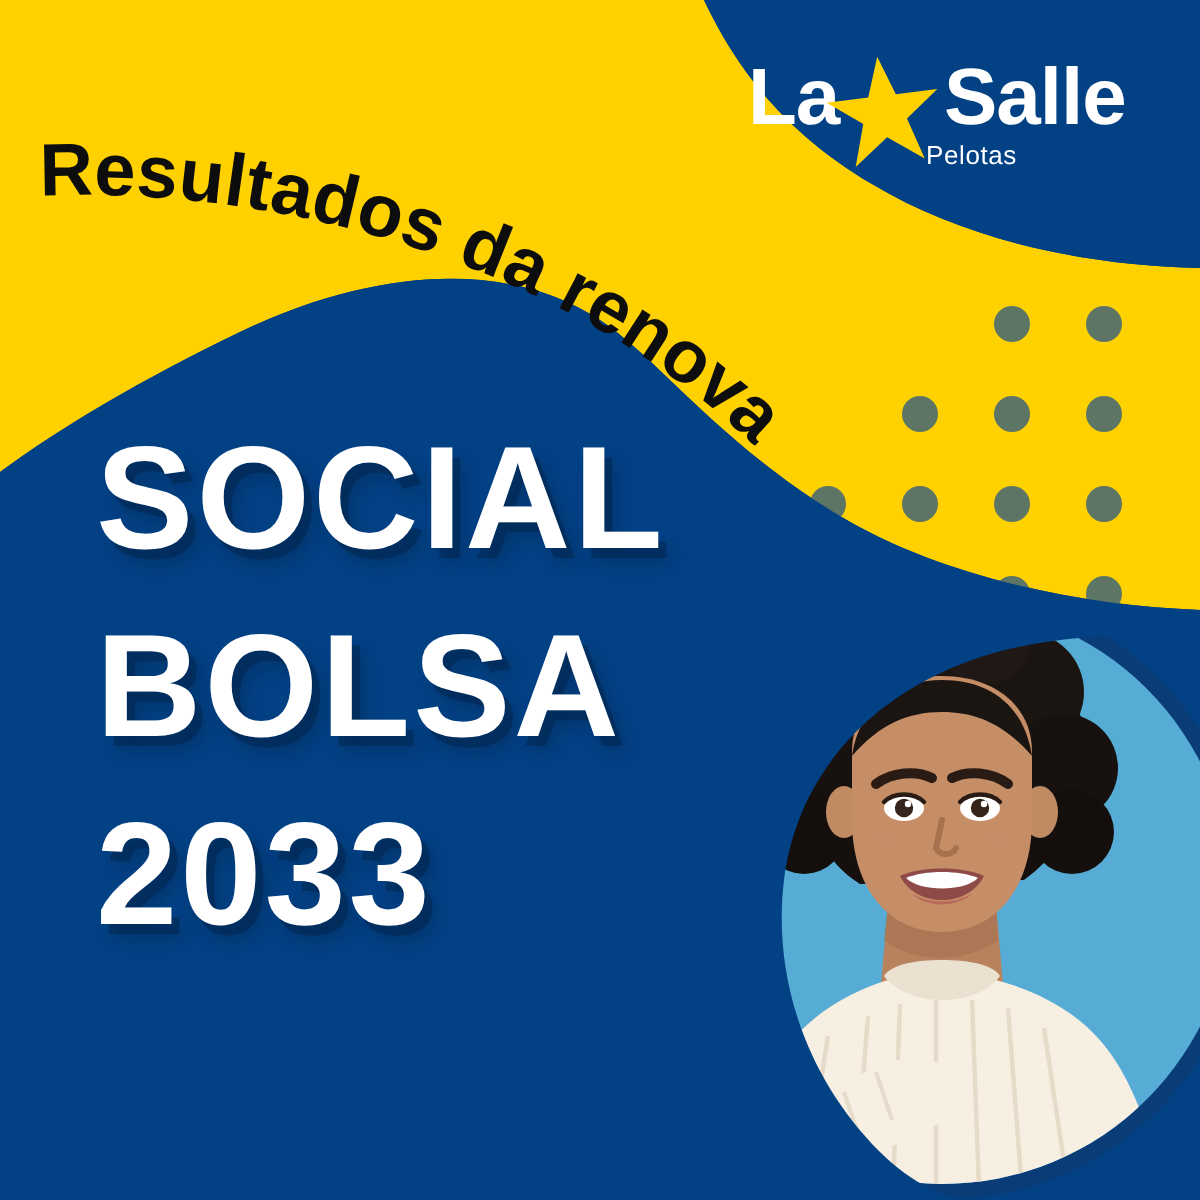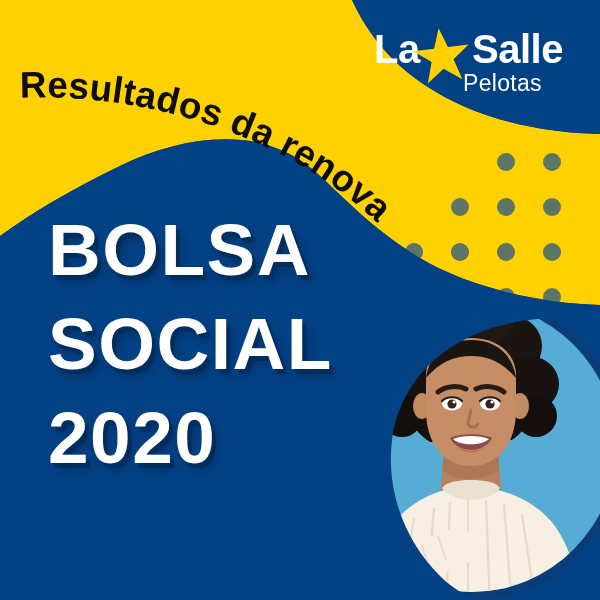--- a/index.html
+++ b/index.html
@@ -55,21 +55,21 @@
     top: 1px;
     width: 60px;
     height: 58px;
     transform: rotate(-7deg);
   }
   .logo-sub {
     position: absolute;
     left: 89px;
     top: 44px;
     color: #ffffff;
-    font-size: 23px;
+    font-size: 13px;
     font-weight: 400;
     letter-spacing: 0.3px;
     font-family: "Liberation Sans", sans-serif;
   }
 
   
   .arc-text {
     position: absolute;
     left: 0;
     top: 0;
@@ -341,23 +341,23 @@
   <svg class="arc-text layer" viewBox="0 0 600 600" xmlns="http://www.w3.org/2000/svg">
     <defs>
       <path id="arcPath" d="M 18,98 C 140,92 280,132 372,218" fill="none"></path>
     </defs>
     <text>
       <textPath href="#arcPath" startOffset="2">Resultados da renovação</textPath>
     </text>
   </svg>
 
   <div class="headline">
+    <div class="headline-line">SOCIAL</div>
     <div class="headline-line">BOLSA</div>
-    <div class="headline-line">SOCIAL</div>
-    <div class="headline-line">2020</div>
+    <div class="headline-line">2033</div>
   </div>
 
   <div class="logo">
     <span class="logo-word logo-la">La</span>
     <svg class="logo-star" viewBox="0 0 100 100" xmlns="http://www.w3.org/2000/svg">
       <polygon fill="#ffd100" points="50,2 62,36 98,36 69,58 80,94 50,72 20,94 31,58 2,36 38,36"></polygon>
     </svg>
     <span class="logo-word logo-salle">Salle</span>
     <span class="logo-sub">Pelotas</span>
   </div>

